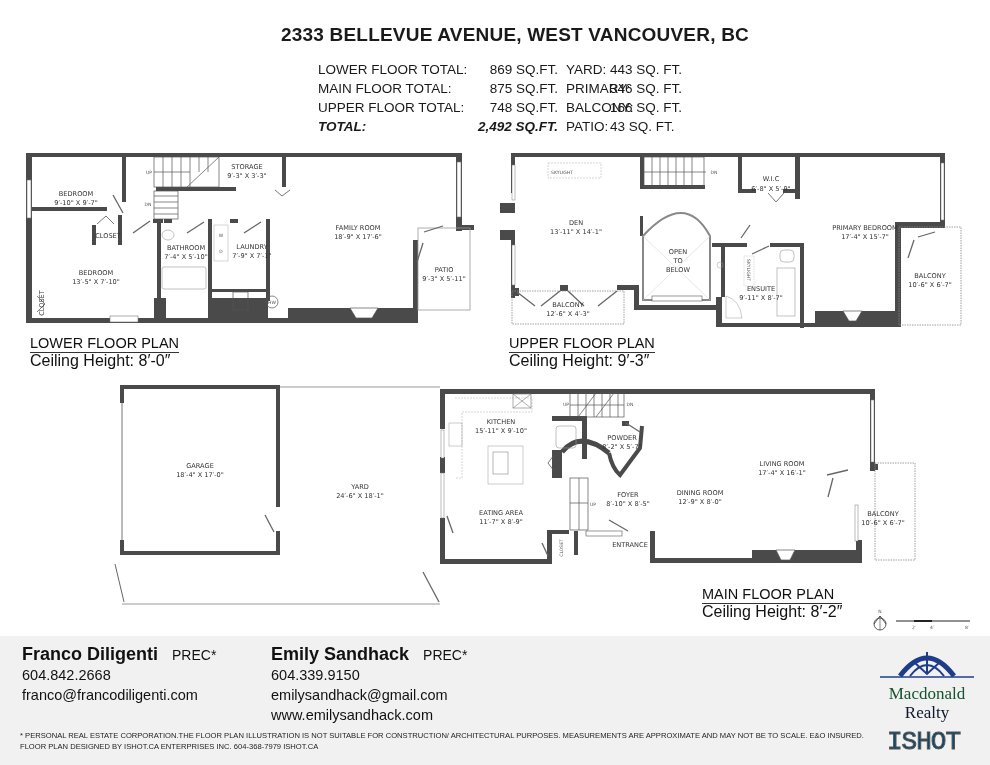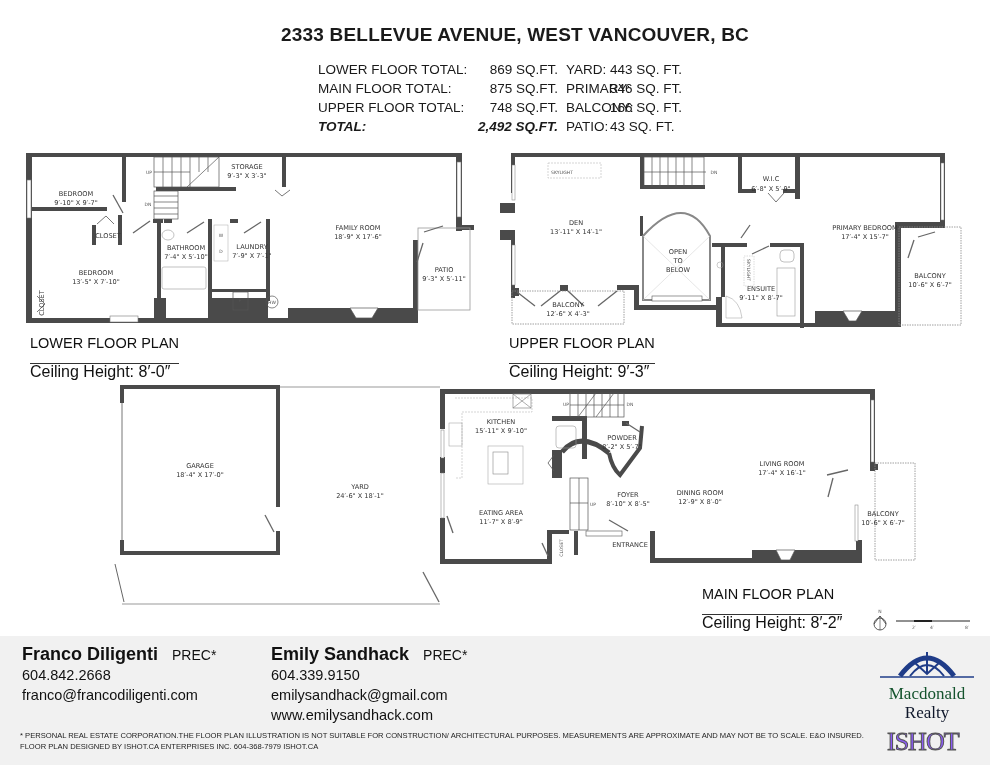--- a/index.html
+++ b/index.html
@@ -9,32 +9,32 @@
   .totals .row{position:relative;height:19px;}
   .totals .lbl{position:absolute;left:0;white-space:nowrap;}
   .totals .val{position:absolute;right:-217px;width:100px;text-align:right;white-space:nowrap;}
   .totals .lbl2{position:absolute;left:248px;white-space:nowrap;}
   .totals .val2{position:absolute;left:292px;width:62px;text-align:right;white-space:nowrap;}
   .totals .bold{font-weight:bold;font-style:italic;}
   svg.plan{position:absolute;left:0;top:0;}
   .room-lbl{font-family:"DejaVu Sans",sans-serif;font-size:6.6px;fill:#333;text-anchor:middle;}
   .small-lbl{font-family:"DejaVu Sans",sans-serif;font-size:4.5px;fill:#555;text-anchor:middle;}
   .plan-title{position:absolute;font-size:14.5px;color:#111;white-space:nowrap;}
-  .plan-title .name{display:block;border-bottom:1px solid #333;padding-bottom:12px;line-height:15px;}
+  .plan-title .name{display:block;border-bottom:1px solid #333;padding-bottom:1px;line-height:15px;}
   .plan-title .ceil{display:block;font-size:16px;line-height:15px;}
   .footer{position:absolute;left:0;top:636px;width:990px;height:129px;background:#f1f1f1;}
   .agent{position:absolute;top:8px;}
   .agent .nm{font-size:18px;font-weight:bold;color:#111;white-space:nowrap;}
   .agent .prec{font-size:14px;font-weight:normal;margin-left:14px;}
   .agent .ln{font-size:14.5px;line-height:20px;color:#111;white-space:nowrap;}
   .disclaimer{position:absolute;left:20px;top:94px;font-size:7.6px;line-height:11px;color:#222;white-space:nowrap;}
   .logo{position:absolute;left:872px;top:10px;width:110px;text-align:center;}
   .logo .l1{font-family:"Liberation Serif",serif;font-size:17px;color:#14532d;line-height:19px;}
   .logo .l2{font-family:"Liberation Serif",serif;font-size:17px;color:#0f172a;line-height:19px;}
-  .ishot{position:absolute;left:887px;top:91px;font-family:Liberation Serif, serif;font-size:26px;color:#8b5cf6;-webkit-text-stroke:1px #555;letter-spacing:-1px;}
+  .ishot{position:absolute;left:887px;top:91px;font-family:Liberation Mono, monospace;font-size:26px;color:#0c4a6e;-webkit-text-stroke:1px #555;letter-spacing:-1px;}
 </style>
 </head>
 <body>
 
 <div class="title">2333 BELLEVUE AVENUE, WEST VANCOUVER, BC</div>
 
 <div class="totals">
   <div class="row">
     <span class="lbl">LOWER FLOOR TOTAL:</span>
     <span class="val" style="left:140px;right:auto;">869 SQ.FT.</span>

